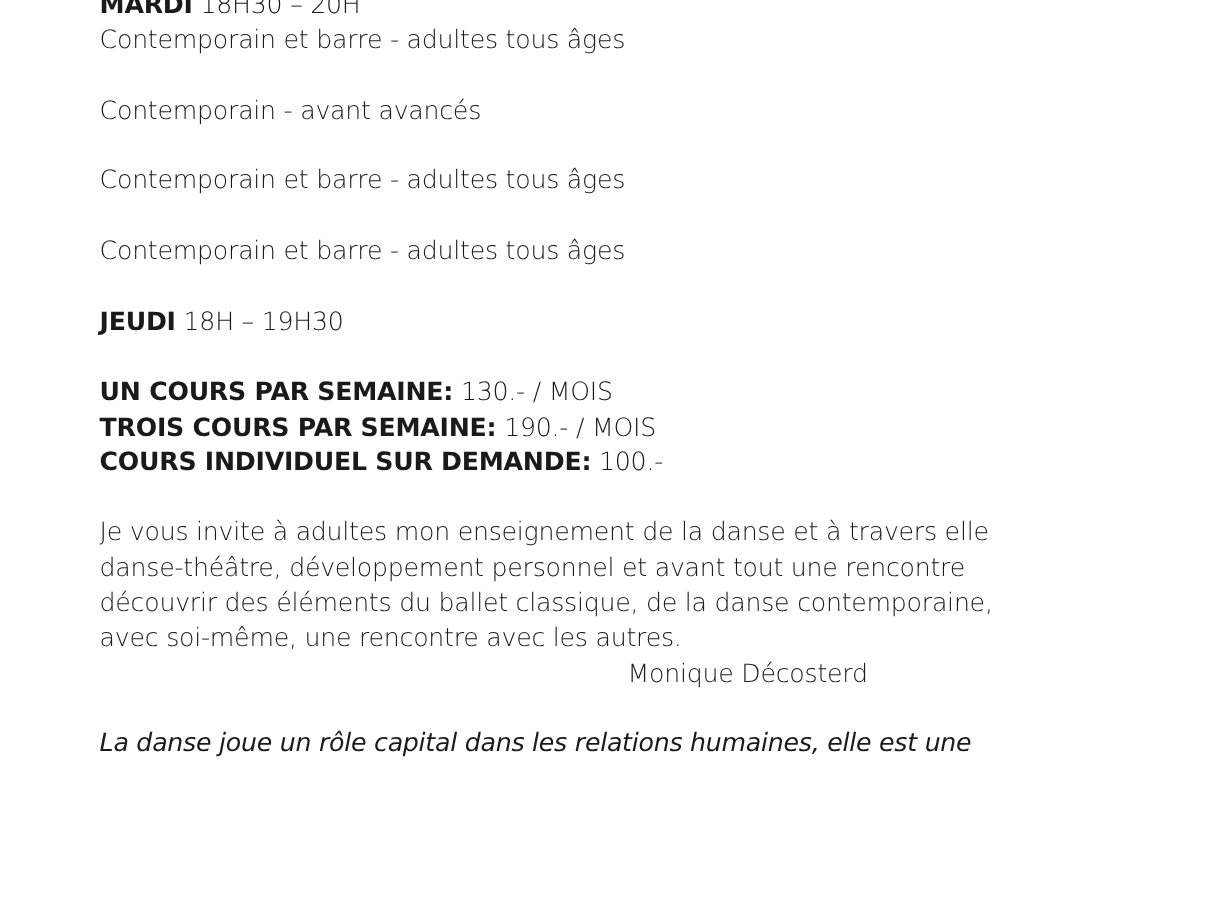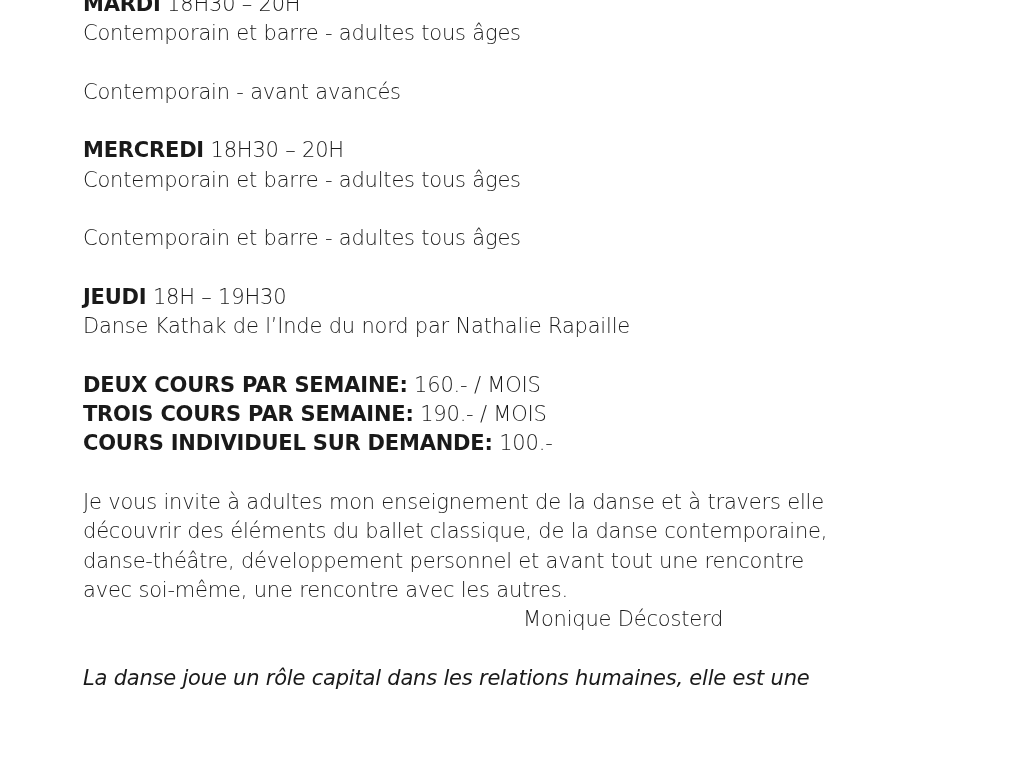--- a/index.html
+++ b/index.html
@@ -19,41 +19,39 @@
   <div>
     <div class="line"><span class="b">MARDI</span> <span>18H30 – 20H</span></div>
     <div class="line">Contemporain et barre - adultes tous âges</div>
   </div>
   <div class="gap"></div>
   <div>
     <div class="line">Contemporain - avant avancés</div>
   </div>
   <div class="gap"></div>
   <div>
-    <div class="line"><span class="b">MERCREDI</span> <span>18H30 – 20H</span></div>
     <div class="line">Contemporain et barre - adultes tous âges</div>
   </div>
   <div class="gap"></div>
   <div>
     <div class="line">Contemporain et barre - adultes tous âges</div>
   </div>
   <div class="gap"></div>
   <div>
     <div class="line"><span class="b">JEUDI</span> <span>18H – 19H30</span></div>
-    <div class="line">Danse Kathak de l’Inde du nord par Nathalie Rapaille</div>
   </div>
   <div class="gap"></div>
   <div>
-    <div class="line"><span class="b">DEUX COURS PAR SEMAINE:</span> <span>160.- / MOIS</span></div>
+    <div class="line"><span class="b">UN COURS PAR SEMAINE:</span> <span>130.- / MOIS</span></div>
     <div class="line"><span class="b">TROIS COURS PAR SEMAINE:</span> <span>190.- / MOIS</span></div>
     <div class="line"><span class="b">COURS INDIVIDUEL SUR DEMANDE:</span> <span>100.-</span></div>
   </div>
   <div class="gap"></div>
   <div>
     <div class="line">Je vous invite à adultes mon enseignement de la danse et à travers elle</div>
+    <div class="line">danse-théâtre, développement personnel et avant tout une rencontre</div>
     <div class="line">découvrir des éléments du ballet classique, de la danse contemporaine,</div>
-    <div class="line">danse-théâtre, développement personnel et avant tout une rencontre</div>
     <div class="line">avec soi-même, une rencontre avec les autres.</div>
   </div>
   <div class="line sig">Monique Décosterd</div>
   <div class="gap"></div>
   <div class="line ital">La danse joue un rôle capital dans les relations humaines, elle est une</div>
 </div>
 
 </body></html>

